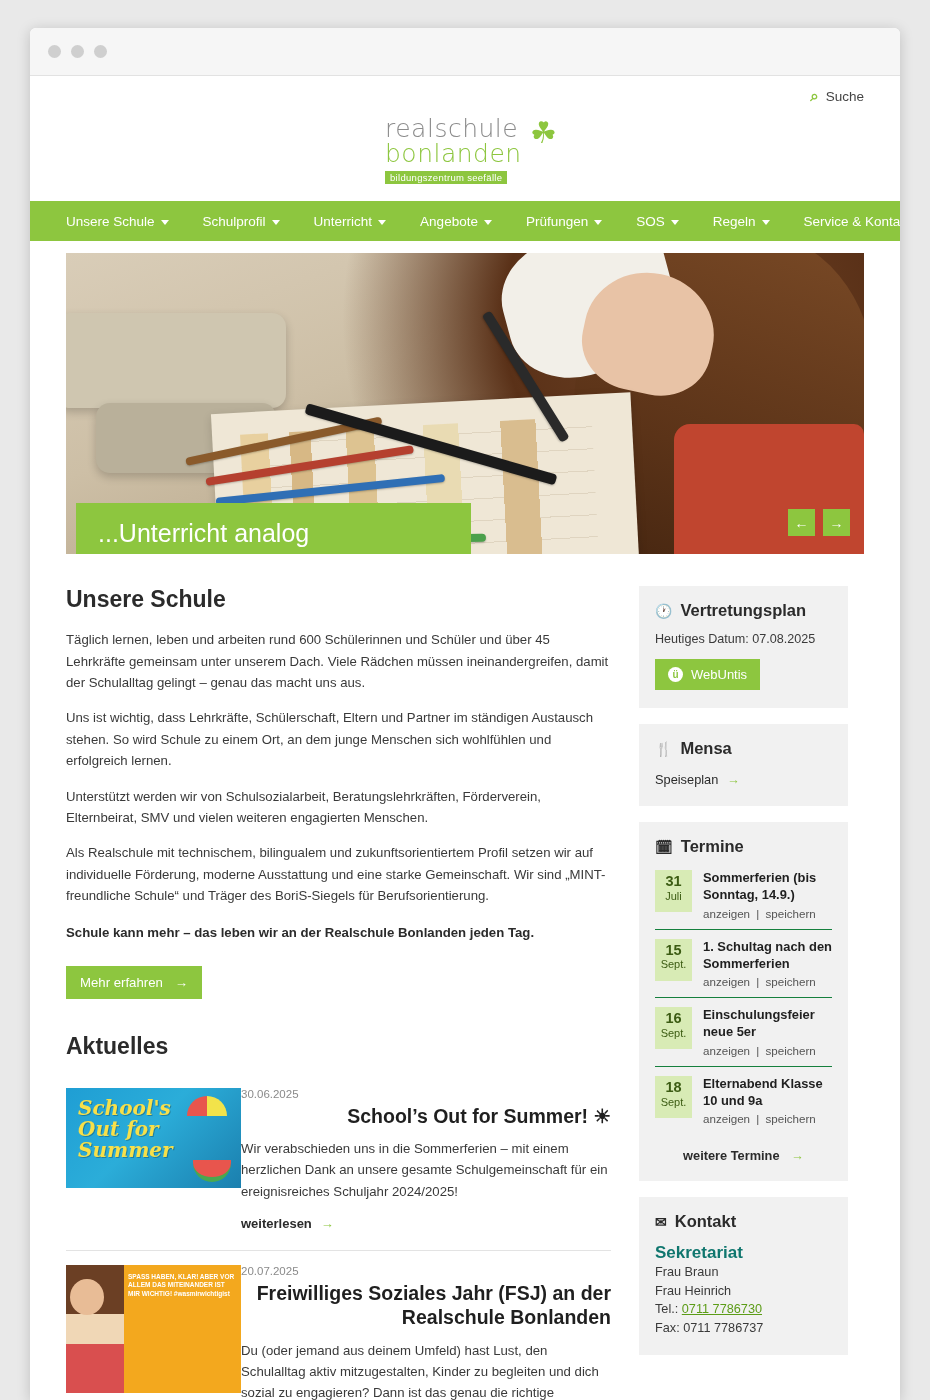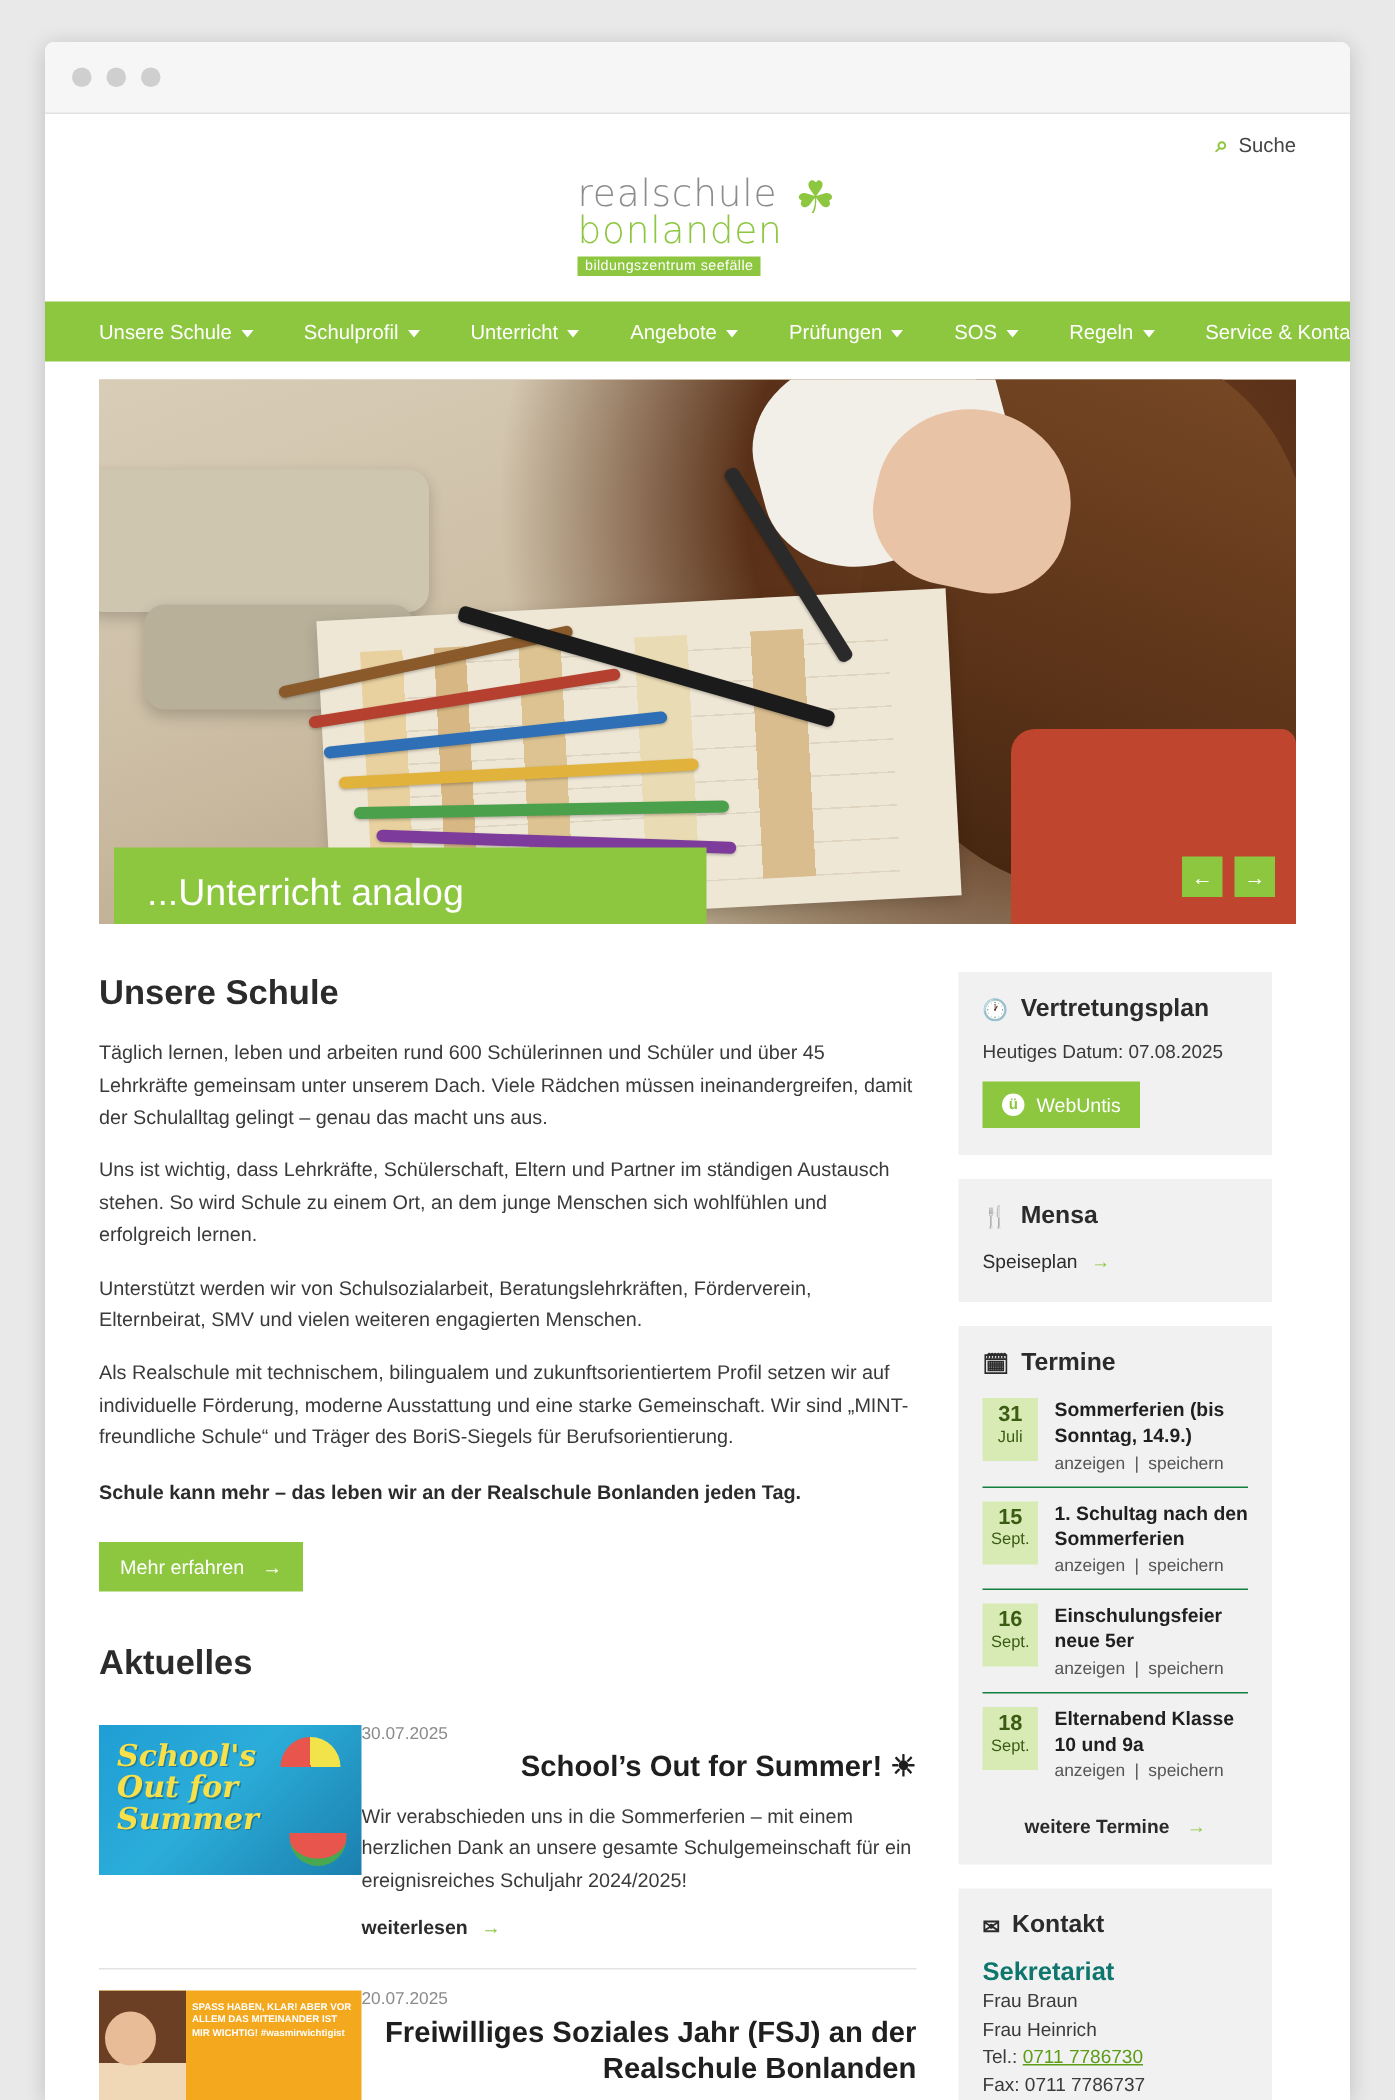--- a/index.html
+++ b/index.html
@@ -102,21 +102,21 @@
     border-left: 4px solid transparent;
     border-right: 4px solid transparent;
     border-top: 5px solid #ffffff;
     display: inline-block;
     margin-top: 2px;
   }
   
   .hero {
     position: relative;
     margin: 12px 36px 0 36px;
-    height: 363px;
+    height: 301px;
     overflow: hidden;
     background: #c9b79c;
   }
   .hero-photo { position: absolute; inset: 0; }
   .hero-photo .bg {
     position: absolute; inset: 0;
     background:
       radial-gradient(circle at 78% 22%, #6f4324 0%, #5a3118 28%, rgba(90,49,24,0) 52%),
       linear-gradient(160deg, #d9cdb8 0%, #cdbfa6 38%, #b9a88c 70%, #9d8d73 100%);
   }
@@ -445,21 +445,21 @@
           <div class="thumb t1">
             <div class="umb"></div>
             <div class="melon"></div>
             <div class="txt">
               <div>School's</div>
               <div>Out for</div>
               <div>Summer</div>
             </div>
           </div>
           <div class="news-body">
-            <div class="news-date">30.07.2025</div>
+            <div class="news-date">30.06.2025</div>
             <div class="news-title">School’s Out for Summer! ☀</div>
             <div class="news-text">Wir verabschieden uns in die Sommerferien – mit einem herzlichen Dank an unsere gesamte Schulgemeinschaft für ein ereignisreiches Schuljahr 2024/2025!</div>
             <div class="readmore">
               <span>weiterlesen</span>
               <span class="ar">→</span>
             </div>
           </div>
         </div>
 
         <div class="news-item">

